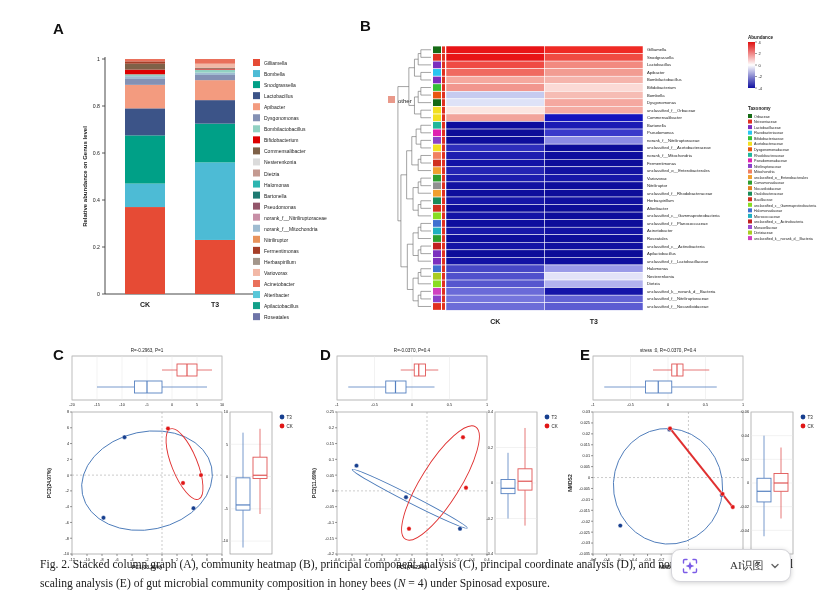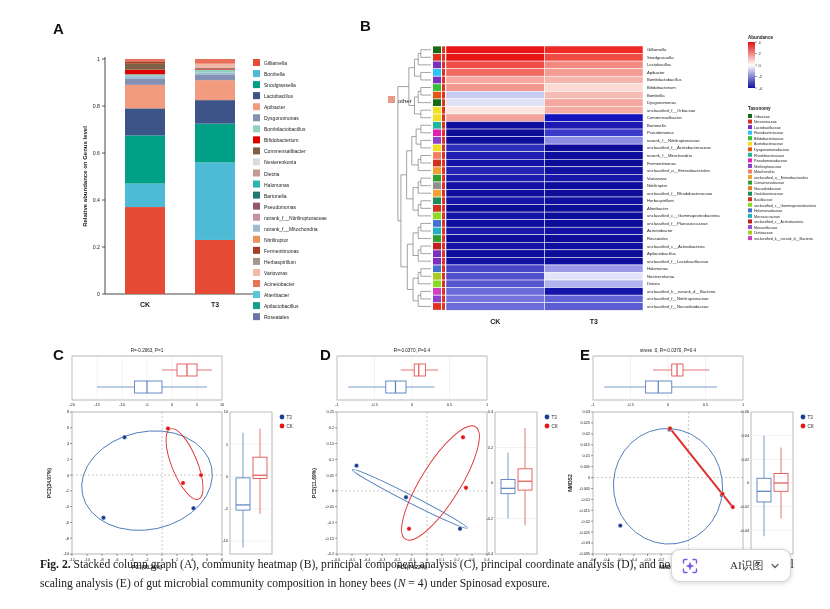--- a/index.html
+++ b/index.html
@@ -4,21 +4,21 @@
 <style>
   html,body{margin:0;padding:0;background:#fff;}
   #page{position:relative;width:830px;height:609px;background:#ffffff;overflow:hidden;
         font-family:"Liberation Sans",sans-serif;}
   .panel-label{position:absolute;font-weight:bold;font-size:15px;color:#111;
                font-family:"Liberation Sans",sans-serif;}
   svg{position:absolute;font-family:"Liberation Sans",sans-serif;}
   svg text{fill:#222;}
   #caption{position:absolute;left:40px;top:556px;width:774px;
            font-family:"Liberation Serif",serif;font-size:11.6px;line-height:1.6;color:#1a1a1a;}
-  #caption .cap-label{font-weight:bold;}
+  #caption .cap-label{font-weight:normal;}
   #caption .cap-italic{font-style:italic;}
   #ai-btn{position:absolute;left:671px;top:549px;height:31px;display:flex;align-items:center;
           gap:6px;padding:0 10px;background:#fff;border:1px solid #d5d5da;border-radius:9px;
           box-shadow:0 1px 5px rgba(0,0,0,.18);cursor:pointer;}
   #ai-btn .ai-text{font-size:11px;color:#333;font-family:Liberation Serif, serif;margin-left:26px;}
   #ai-btn svg{position:static;}
 </style>
 </head>
 <body>
 

